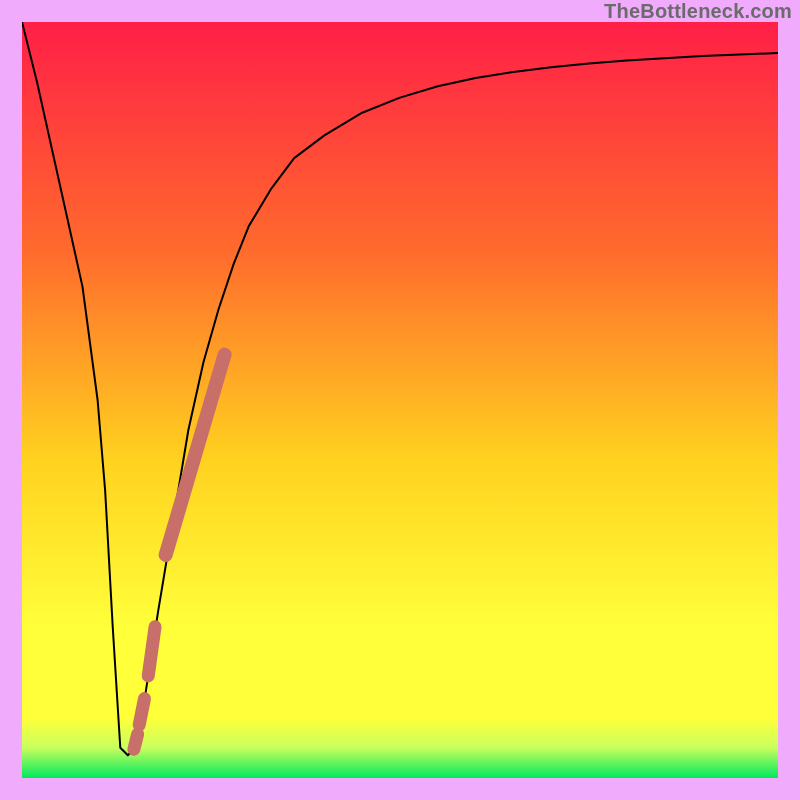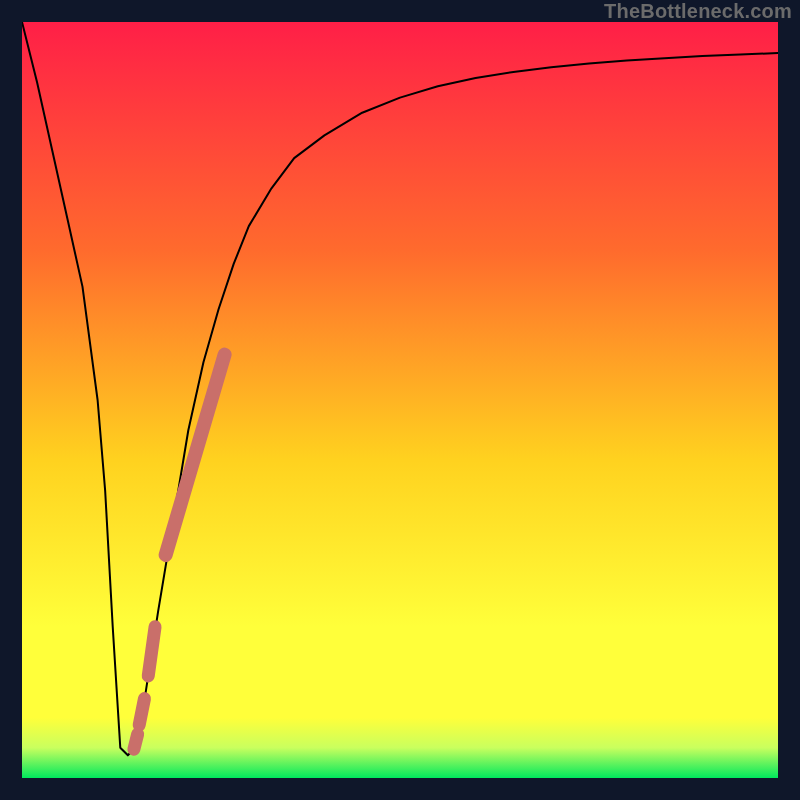--- a/index.html
+++ b/index.html
@@ -7,21 +7,21 @@
     padding: 0;
     width: 800px;
     height: 800px;
     background: #000;
     overflow: hidden;
   }
   .frame {
     position: relative;
     width: 800px;
     height: 800px;
-    background: #0f172a;
+    background: #f0abfc;
   }
   .plot {
     position: absolute;
     left: 22px;
     top: 22px;
     width: 756px;
     height: 756px;
   }
   .watermark {
     position: absolute;

